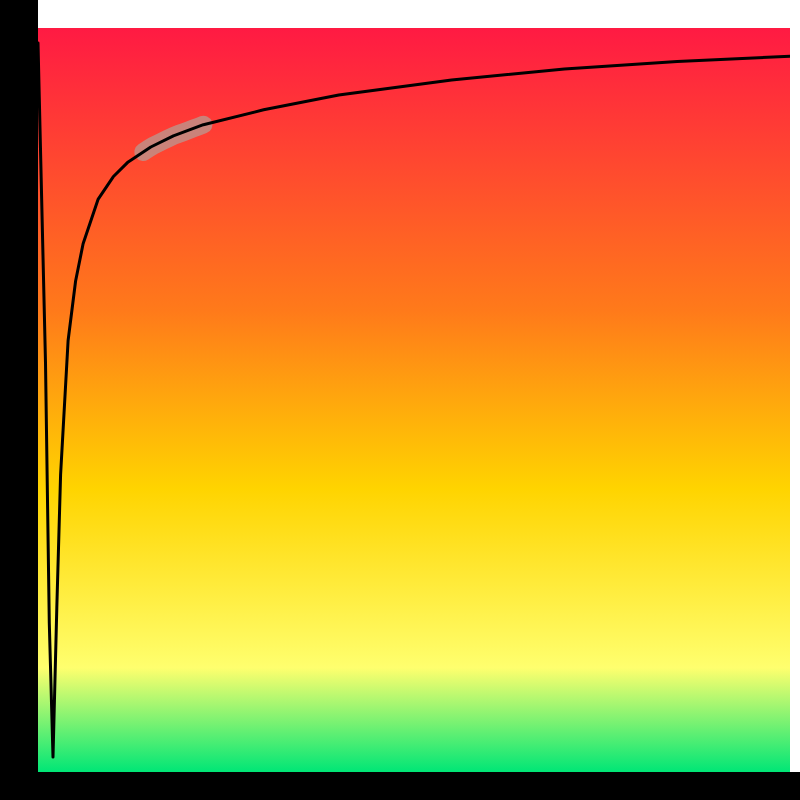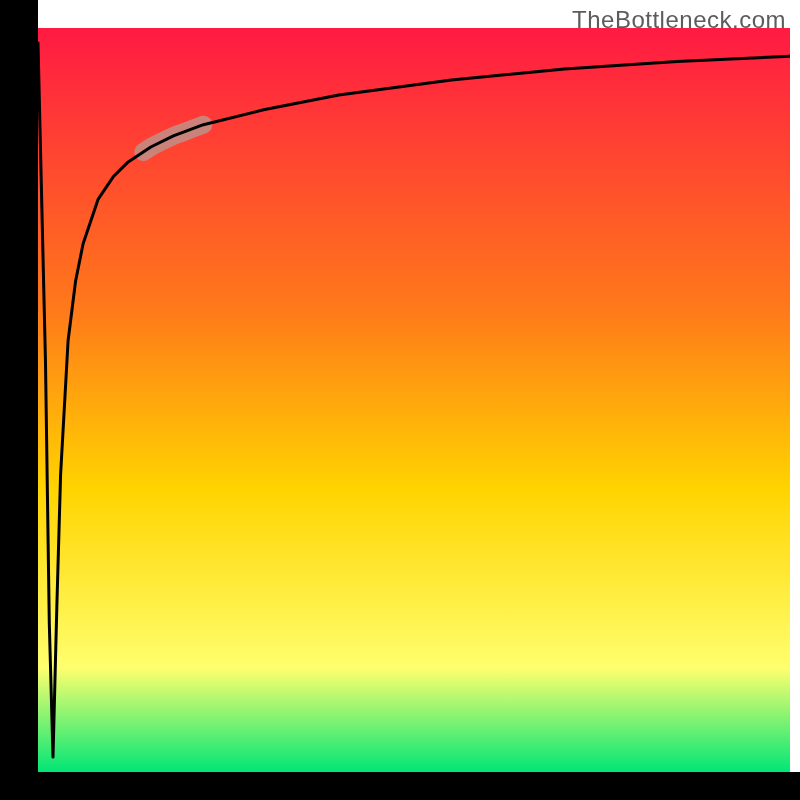--- a/index.html
+++ b/index.html
@@ -25,21 +25,20 @@
     letter-spacing: 0.5px;
     z-index: 50;
   }
   svg { display: block; }
 </style>
 </head>
 <body>
 
 <div class="stage">
 
-  <div class="watermark">TheBottleneck.com</div>
 
   <svg id="plot" width="800" height="800" viewBox="0 0 800 800">
     <defs>
       <linearGradient id="bg-grad" x1="0" y1="0" x2="0" y2="1">
         <stop id="g0" offset="0%" stop-color="#ff1a43"></stop>
         <stop id="g1" offset="38%" stop-color="#ff7a1a"></stop>
         <stop id="g2" offset="62%" stop-color="#ffd400"></stop>
         <stop id="g3" offset="86%" stop-color="#ffff6e"></stop>
         <stop id="g4" offset="100%" stop-color="#00e676"></stop>
       </linearGradient>

